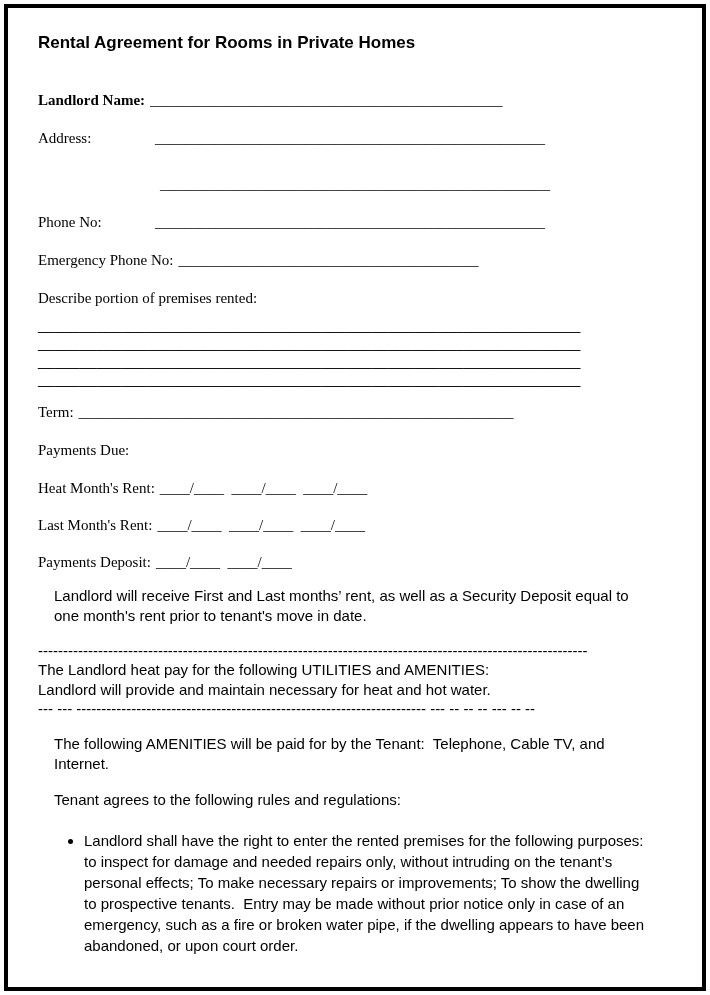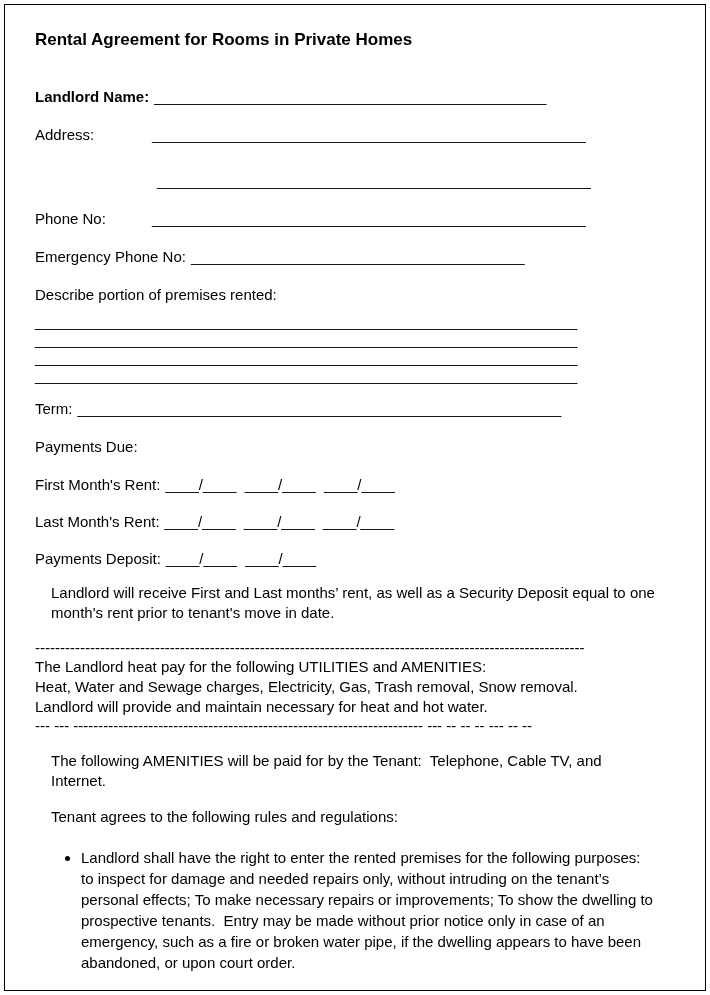--- a/index.html
+++ b/index.html
@@ -1,29 +1,29 @@
 <!DOCTYPE html>
 <html><head>
 <meta charset="utf-8">
 <style>
   html,body{margin:0;padding:0;background:#ffffff;}
   body{width:710px;height:995px;position:relative;font-family:"Liberation Sans",sans-serif;color:#000;}
   .page{
     position:absolute;top:4px;left:4px;right:4px;bottom:4px;
-    border:1px solid #000000;
+    border:4px solid #000000;
     box-sizing:border-box;
     padding:24px 34px 16px 30px;
     overflow:hidden;
     background:#fff;
     font-size:15px;
     line-height:20px;
   }
   .title{font-size:17px;font-weight:bold;margin:0 0 36px 0;line-height:22px;}
   p{margin:0;}
-  .row{margin-bottom:18px;white-space:nowrap;}
+  .row{margin-bottom:18px;white-space:nowrap;font-family:Liberation Serif, serif;}
   .b{font-weight:bold;}
   .lbl{white-space:pre;}
   .lbl.w{display:inline-block;min-width:112px;}
   .line{padding-left:5px;letter-spacing:0;}
   .indent{margin-left:117px;}
   .mb26{margin-bottom:26px;}
   .mb17{margin-bottom:17px;}
   .mb14{margin-bottom:14px;}
   .mb8{margin-bottom:8px;}
   .tight{line-height:18px;margin:0;}
@@ -72,37 +72,36 @@
   <p class="tight">_________________________________________________________________</p>
   <p class="tight tight-last">_________________________________________________________________</p>
 
   <p class="row mt20">
     <span class="lbl">Term:</span><span class="line">__________________________________________________________</span>
   </p>
 
   <p class="row">Payments Due:</p>
 
   <p class="row mb17">
-    <span class="lbl">First Month's Rent:</span><span class="val">____/____  ____/____  ____/____</span>
+    <span class="lbl">Heat Month's Rent:</span><span class="val">____/____  ____/____  ____/____</span>
   </p>
 
   <p class="row mb17">
     <span class="lbl">Last Month's Rent:</span><span class="val">____/____  ____/____  ____/____</span>
   </p>
 
   <p class="row mb14">
     <span class="lbl">Payments Deposit:</span><span class="val">____/____  ____/____</span>
   </p>
 
   <p class="para sect-gap">Landlord will receive First and Last months’ rent, as well as a Security Deposit equal to one month's rent prior to tenant's move in date.</p>
 
   <p class="divider">--------------------------------------------------------------------------------------------------------------</p>
 
   <p class="para3">The Landlord heat pay for the following UTILITIES and AMENITIES:</p>
-  <p class="para3">Heat, Water and Sewage charges, Electricity, Gas, Trash removal, Snow removal.</p>
   <p class="para3">Landlord will provide and maintain necessary for heat and hot water.</p>
 
   <p class="divider">--- --- ---------------------------------------------------------------------- --- -- -- -- --- -- --</p>
 
   <p class="para amen">The following AMENITIES will be paid for by the Tenant:  Telephone, Cable TV, and Internet.</p>
 
   <p class="para rules">Tenant agrees to the following rules and regulations:</p>
 
   <ul>
     <li class="para">Landlord shall have the right to enter the rented premises for the following purposes: to inspect for damage and needed repairs only, without intruding on the tenant’s personal effects; To make necessary repairs or improvements; To show the dwelling to prospective tenants.  Entry may be made without prior notice only in case of an emergency, such as a fire or broken water pipe, if the dwelling appears to have been abandoned, or upon court order.</li>

